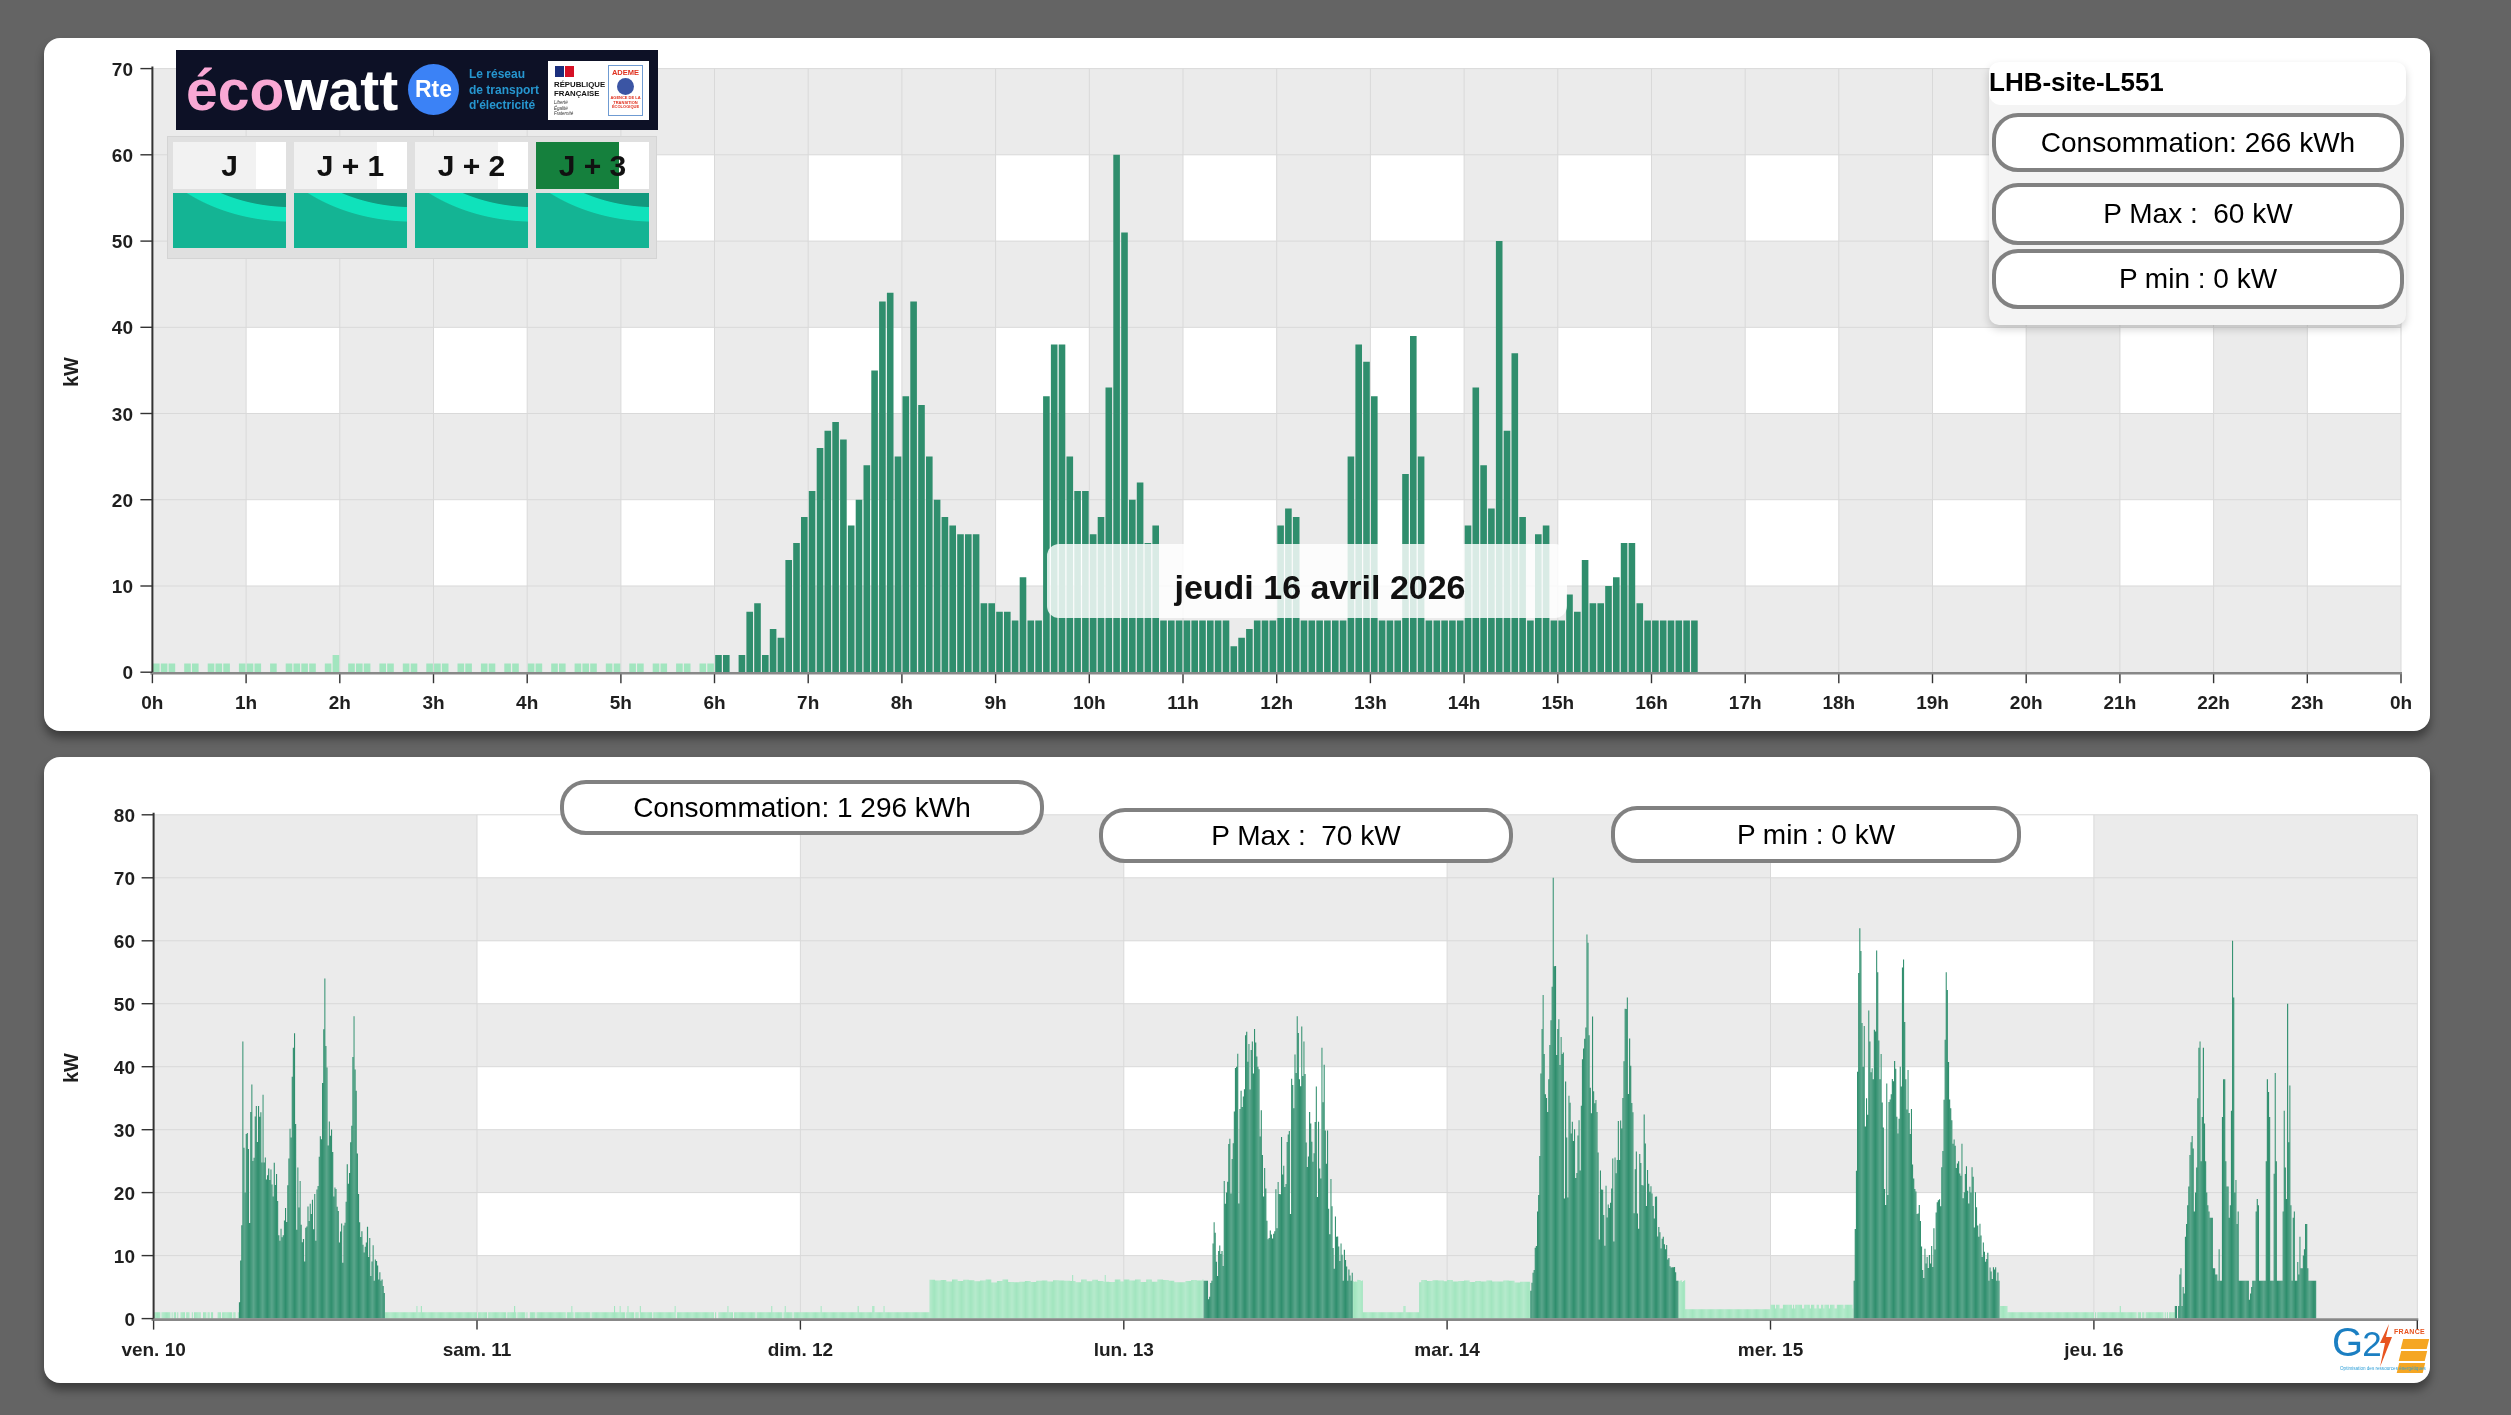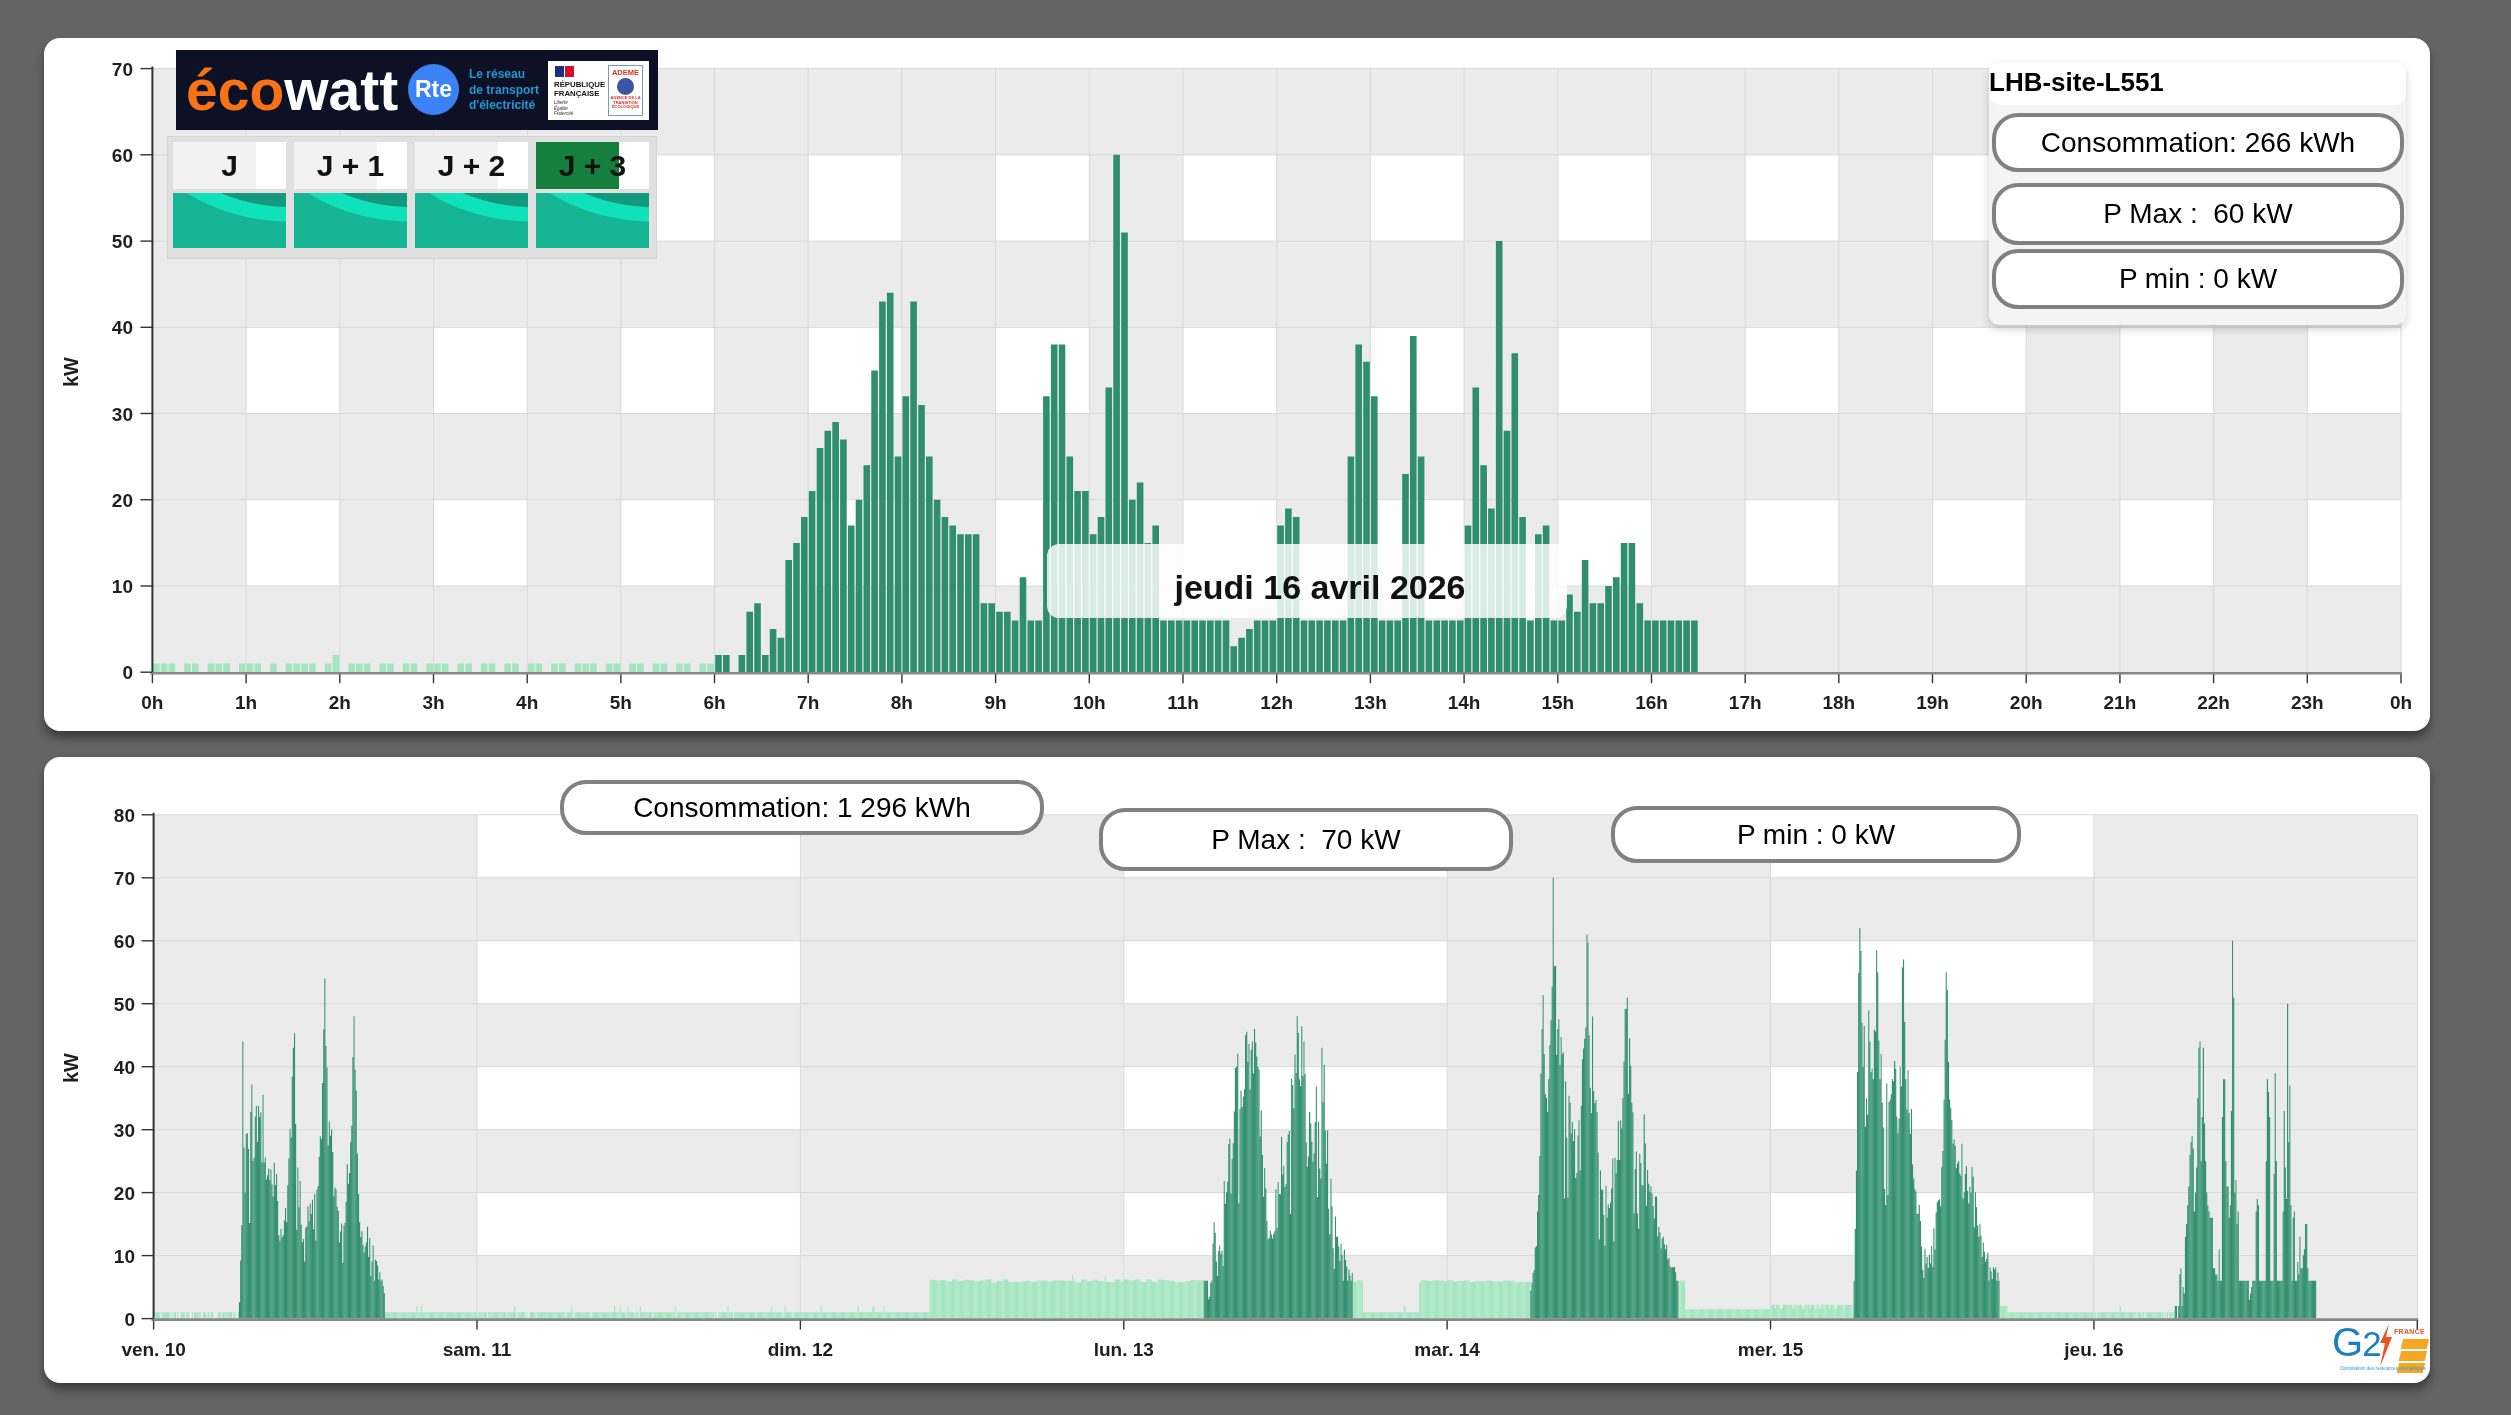--- a/index.html
+++ b/index.html
@@ -223,21 +223,21 @@
       <text x="135" y="1073.7" text-anchor="end">40</text>
       <text x="135" y="1010.7" text-anchor="end">50</text>
       <text x="135" y="947.8" text-anchor="end">60</text>
       <text x="135" y="884.8" text-anchor="end">70</text>
       <text x="135" y="821.8" text-anchor="end">80</text>
 <text x="78" y="372" text-anchor="middle" font-size="20" transform="rotate(-90 78 372)">kW</text>
 <text x="78" y="1068" text-anchor="middle" font-size="20" transform="rotate(-90 78 1068)">kW</text>
     </g>
 </svg>
 <div style="position:absolute;left:176px;top:50px;width:482px;height:80px;background:#0d1126">
-  <div style="position:absolute;left:10px;top:7px;font-size:57px;font-weight:bold;letter-spacing:0px"><span style="color:#f97316">éco</span><span style="color:#fff">watt</span></div>
+  <div style="position:absolute;left:10px;top:7px;font-size:57px;font-weight:bold;letter-spacing:0px"><span style="color:#f9a8d4">éco</span><span style="color:#fff">watt</span></div>
   <div style="position:absolute;left:232px;top:14px;width:51px;height:51px;border-radius:50%;background:#3b82f6;color:#fff;display:flex;align-items:center;justify-content:center;font-size:23px;font-weight:bold">Rte</div>
   <div style="position:absolute;left:293px;top:17px;color:#2696cf;font-size:12px;font-weight:bold;line-height:15.5px">Le réseau<br>de transport<br>d'électricité</div>
   <div style="position:absolute;left:372px;top:11px;width:101px;height:59px;background:#fff">
     <div style="position:absolute;left:7px;top:5px;width:9px;height:11px;background:#1b2f7d"></div>
     <div style="position:absolute;left:17px;top:5px;width:9px;height:11px;background:#d51126"></div>
     <div style="position:absolute;left:6px;top:20px;font-size:7.8px;font-weight:bold;color:#111;line-height:8.6px">RÉPUBLIQUE<br>FRANÇAISE</div>
     <div style="position:absolute;left:6px;top:39px;font-size:4.5px;color:#333;font-style:italic;line-height:5.5px">Liberté<br>Égalité<br>Fraternité</div>
     <div style="position:absolute;left:60px;top:4px;width:35px;height:51px;border:1.5px solid #6f9bd2">
       <div style="text-align:center;font-size:7.5px;font-weight:bold;color:#e0301e;margin-top:2px">ADEME</div>
       <div style="width:17px;height:17px;border-radius:50%;background:#3b55a4;margin:1px auto"></div>
@@ -267,21 +267,21 @@
   <div style="position:absolute;left:0;top:0;width:100%;text-align:center;font-size:30px;font-weight:bold;color:#111;line-height:47px">J + 3</div>
 </div>
 <div style="position:absolute;left:536px;top:193px;width:113px;height:55px;background:radial-gradient(220% 330% at 105% -160%,#12997e 0 56%,#0fe2bb 56.5% 64%,#14b494 64.5% 100%)"></div>
 <div style="position:absolute;left:1989px;top:62px;width:417px;height:263px;background:#f4f4f4;border-radius:10px;box-shadow:0 4px 8px rgba(0,0,0,.18)"></div>
 <div style="position:absolute;left:1989px;top:62px;width:417px;height:43px;background:#fff;border-radius:10px 10px 12px 12px;text-align:left;font-size:26px;font-weight:bold;color:#000000;line-height:40px">LHB-site-L551</div>
 <div class="ibox" style="left:1992px;top:113px;width:412px;height:59px">Consommation: 266 kWh</div>
 <div class="ibox" style="left:1992px;top:183px;width:412px;height:62px">P Max :&nbsp; 60 kW</div>
 <div class="ibox" style="left:1992px;top:249px;width:412px;height:60px">P min : 0 kW</div>
 <div style="position:absolute;left:1047px;top:544px;width:520px;height:74px;background:rgba(255,255,255,.82);border-radius:12px;display:flex;align-items:center;justify-content:center;font-size:34px;font-weight:bold;color:#111;padding-top:13px;padding-left:26px">jeudi 16 avril 2026</div>
 <div class="ibox" style="left:560px;top:780px;width:484px;height:55px">Consommation: 1 296 kWh</div>
-<div class="ibox" style="left:1099px;top:808px;width:414px;height:63px">P Max :&nbsp; 70 kW</div>
+<div class="ibox" style="left:1099px;top:808px;width:414px;height:55px">P Max :&nbsp; 70 kW</div>
 <div class="ibox" style="left:1611px;top:806px;width:410px;height:57px">P min : 0 kW</div>
 <div style="position:absolute;left:2330px;top:1320px;width:100px;height:60px">
   <div style="position:absolute;left:2px;top:2px;font-size:40px;line-height:40px;font-weight:normal;color:#1b7fc2;letter-spacing:-1px">G<span style="font-size:35px">2</span></div>
   <svg width="18" height="44" viewBox="0 0 18 44" style="position:absolute;left:47px;top:4px">
     <path d="M12 0 L3 19 L8 19 L3 43 L15 13 L9 13 Z" fill="#e85420"></path>
   </svg>
   <div style="position:absolute;left:72px;top:19px;width:26px;height:9.5px;background:#f5a623;transform:skewX(-14deg)"></div>
   <div style="position:absolute;left:70px;top:31px;width:26px;height:9.5px;background:#f5a623;transform:skewX(-14deg)"></div>
   <div style="position:absolute;left:68px;top:43px;width:26px;height:9.5px;background:#f5a623;transform:skewX(-14deg)"></div>
   <div style="position:absolute;left:64px;top:7.5px;font-size:7px;font-weight:bold;color:#e85420;letter-spacing:0.3px">FRANCE</div>

